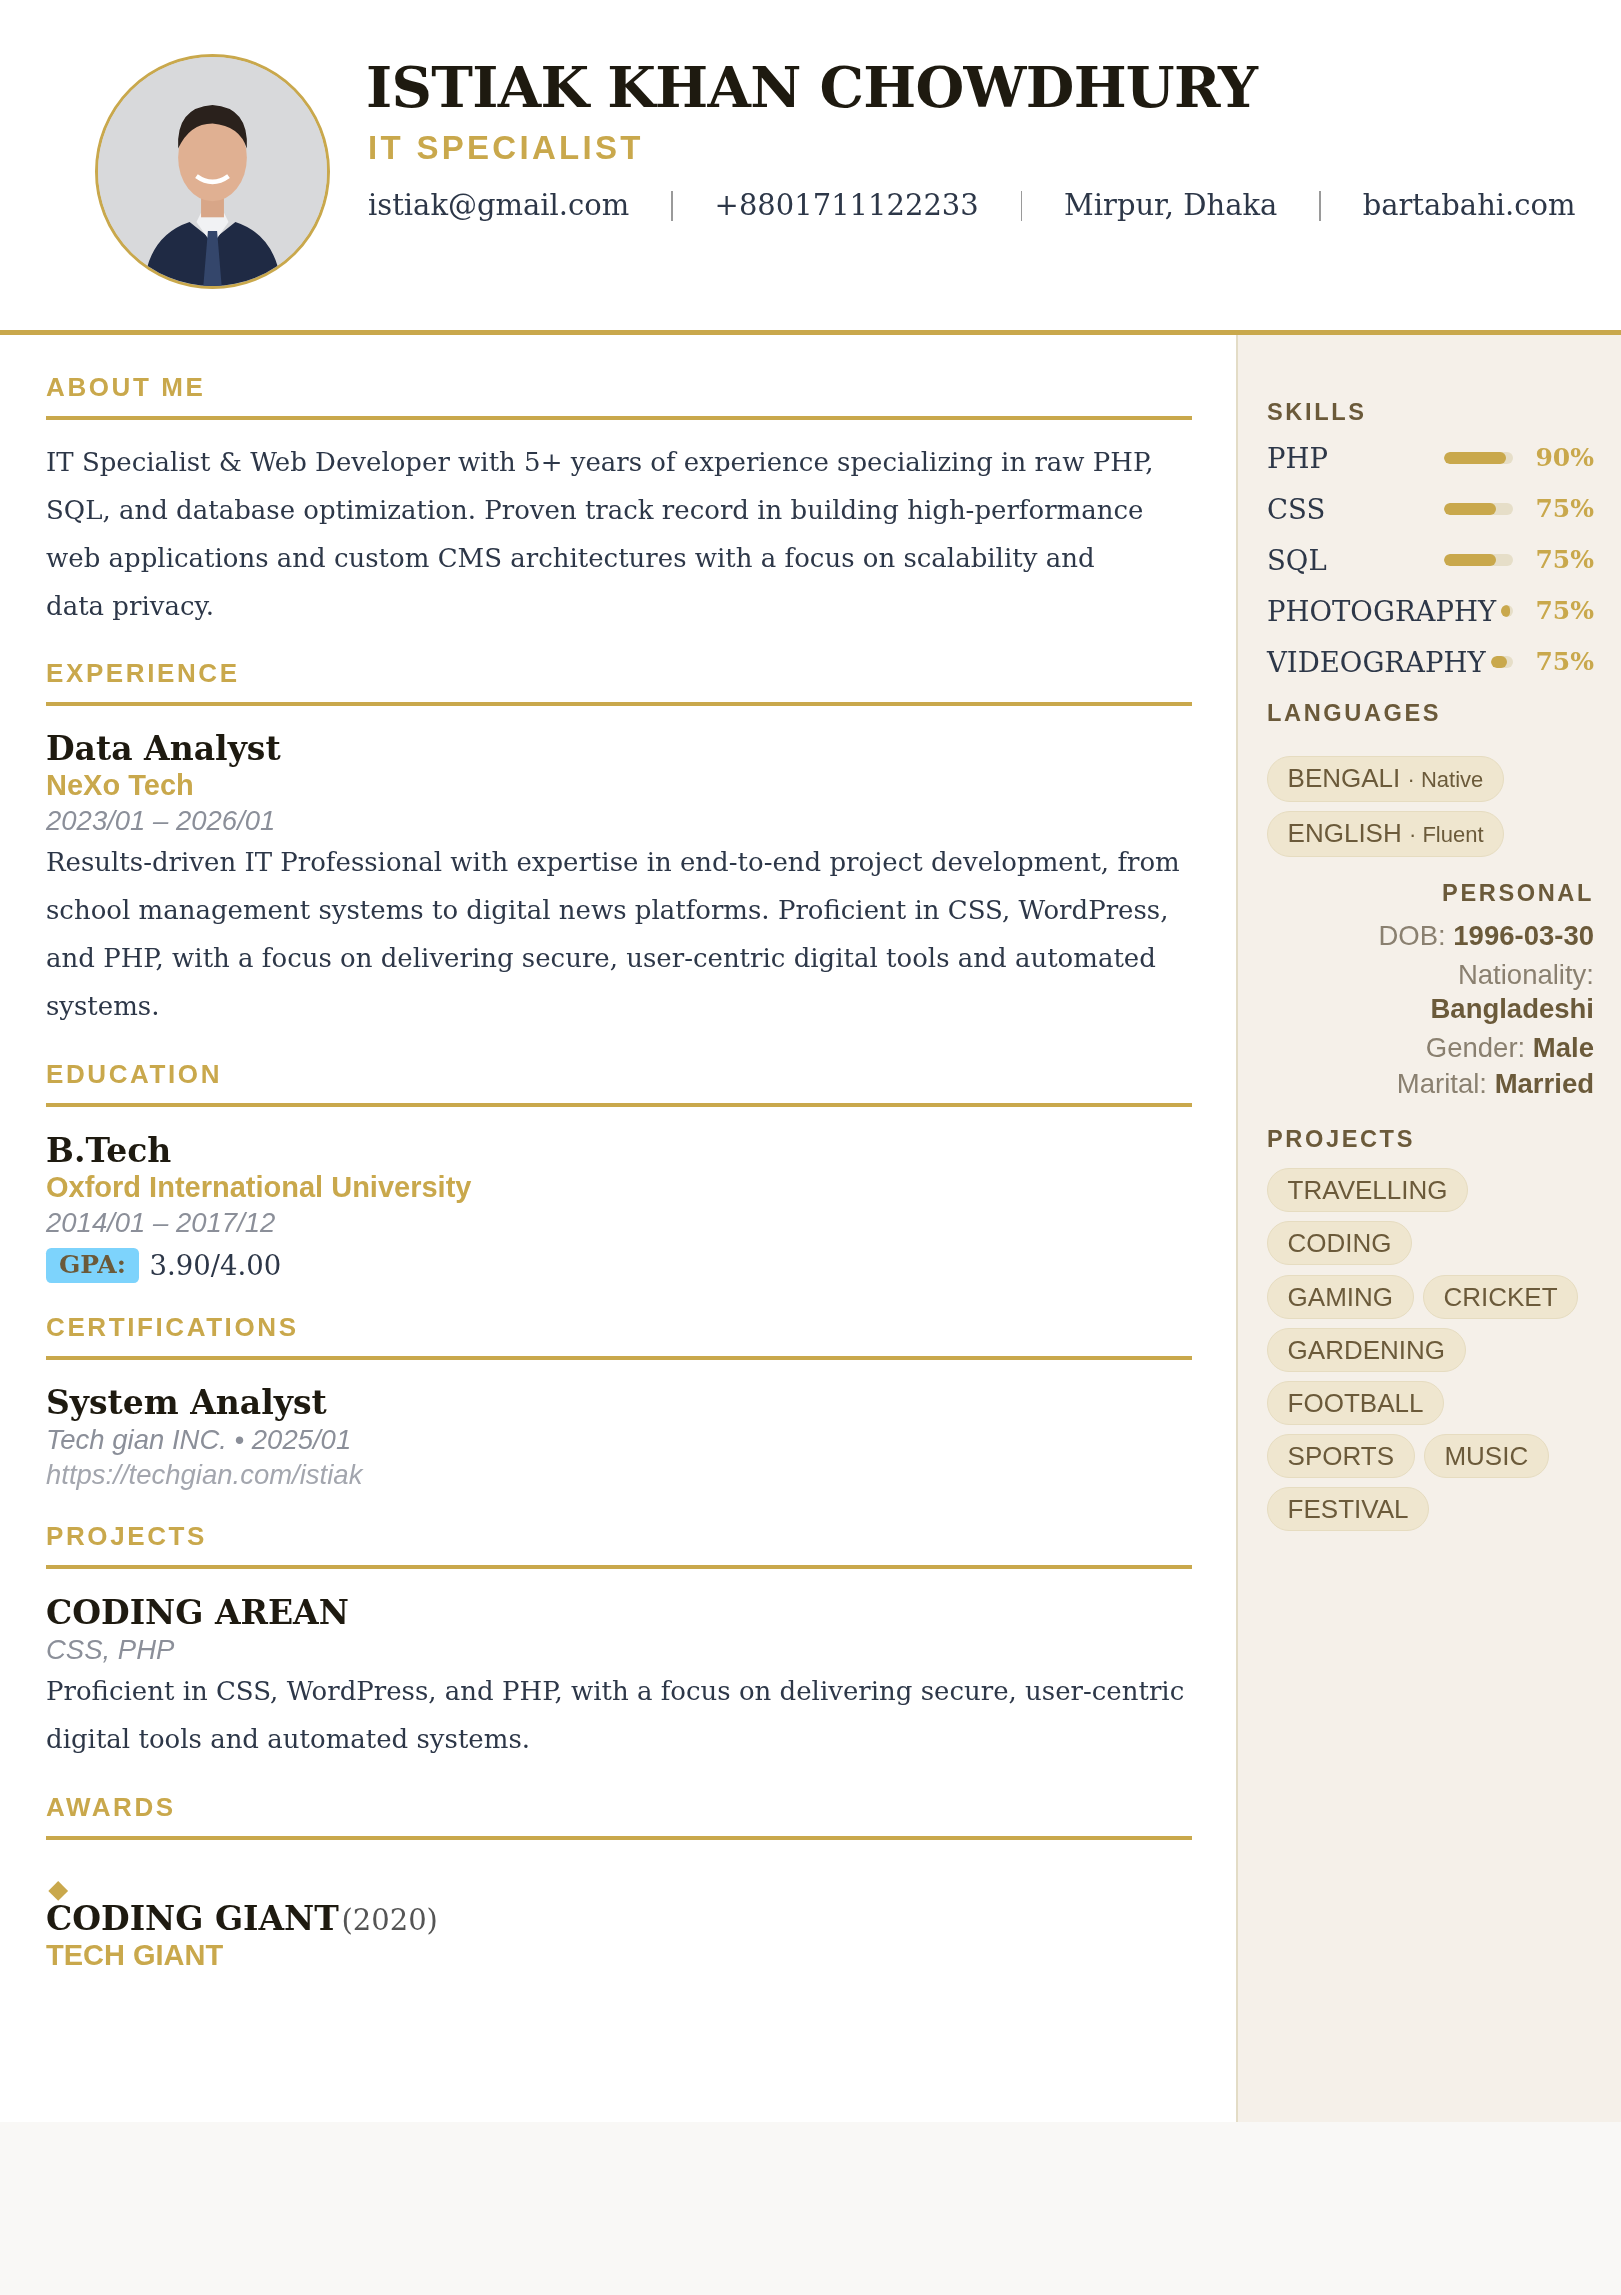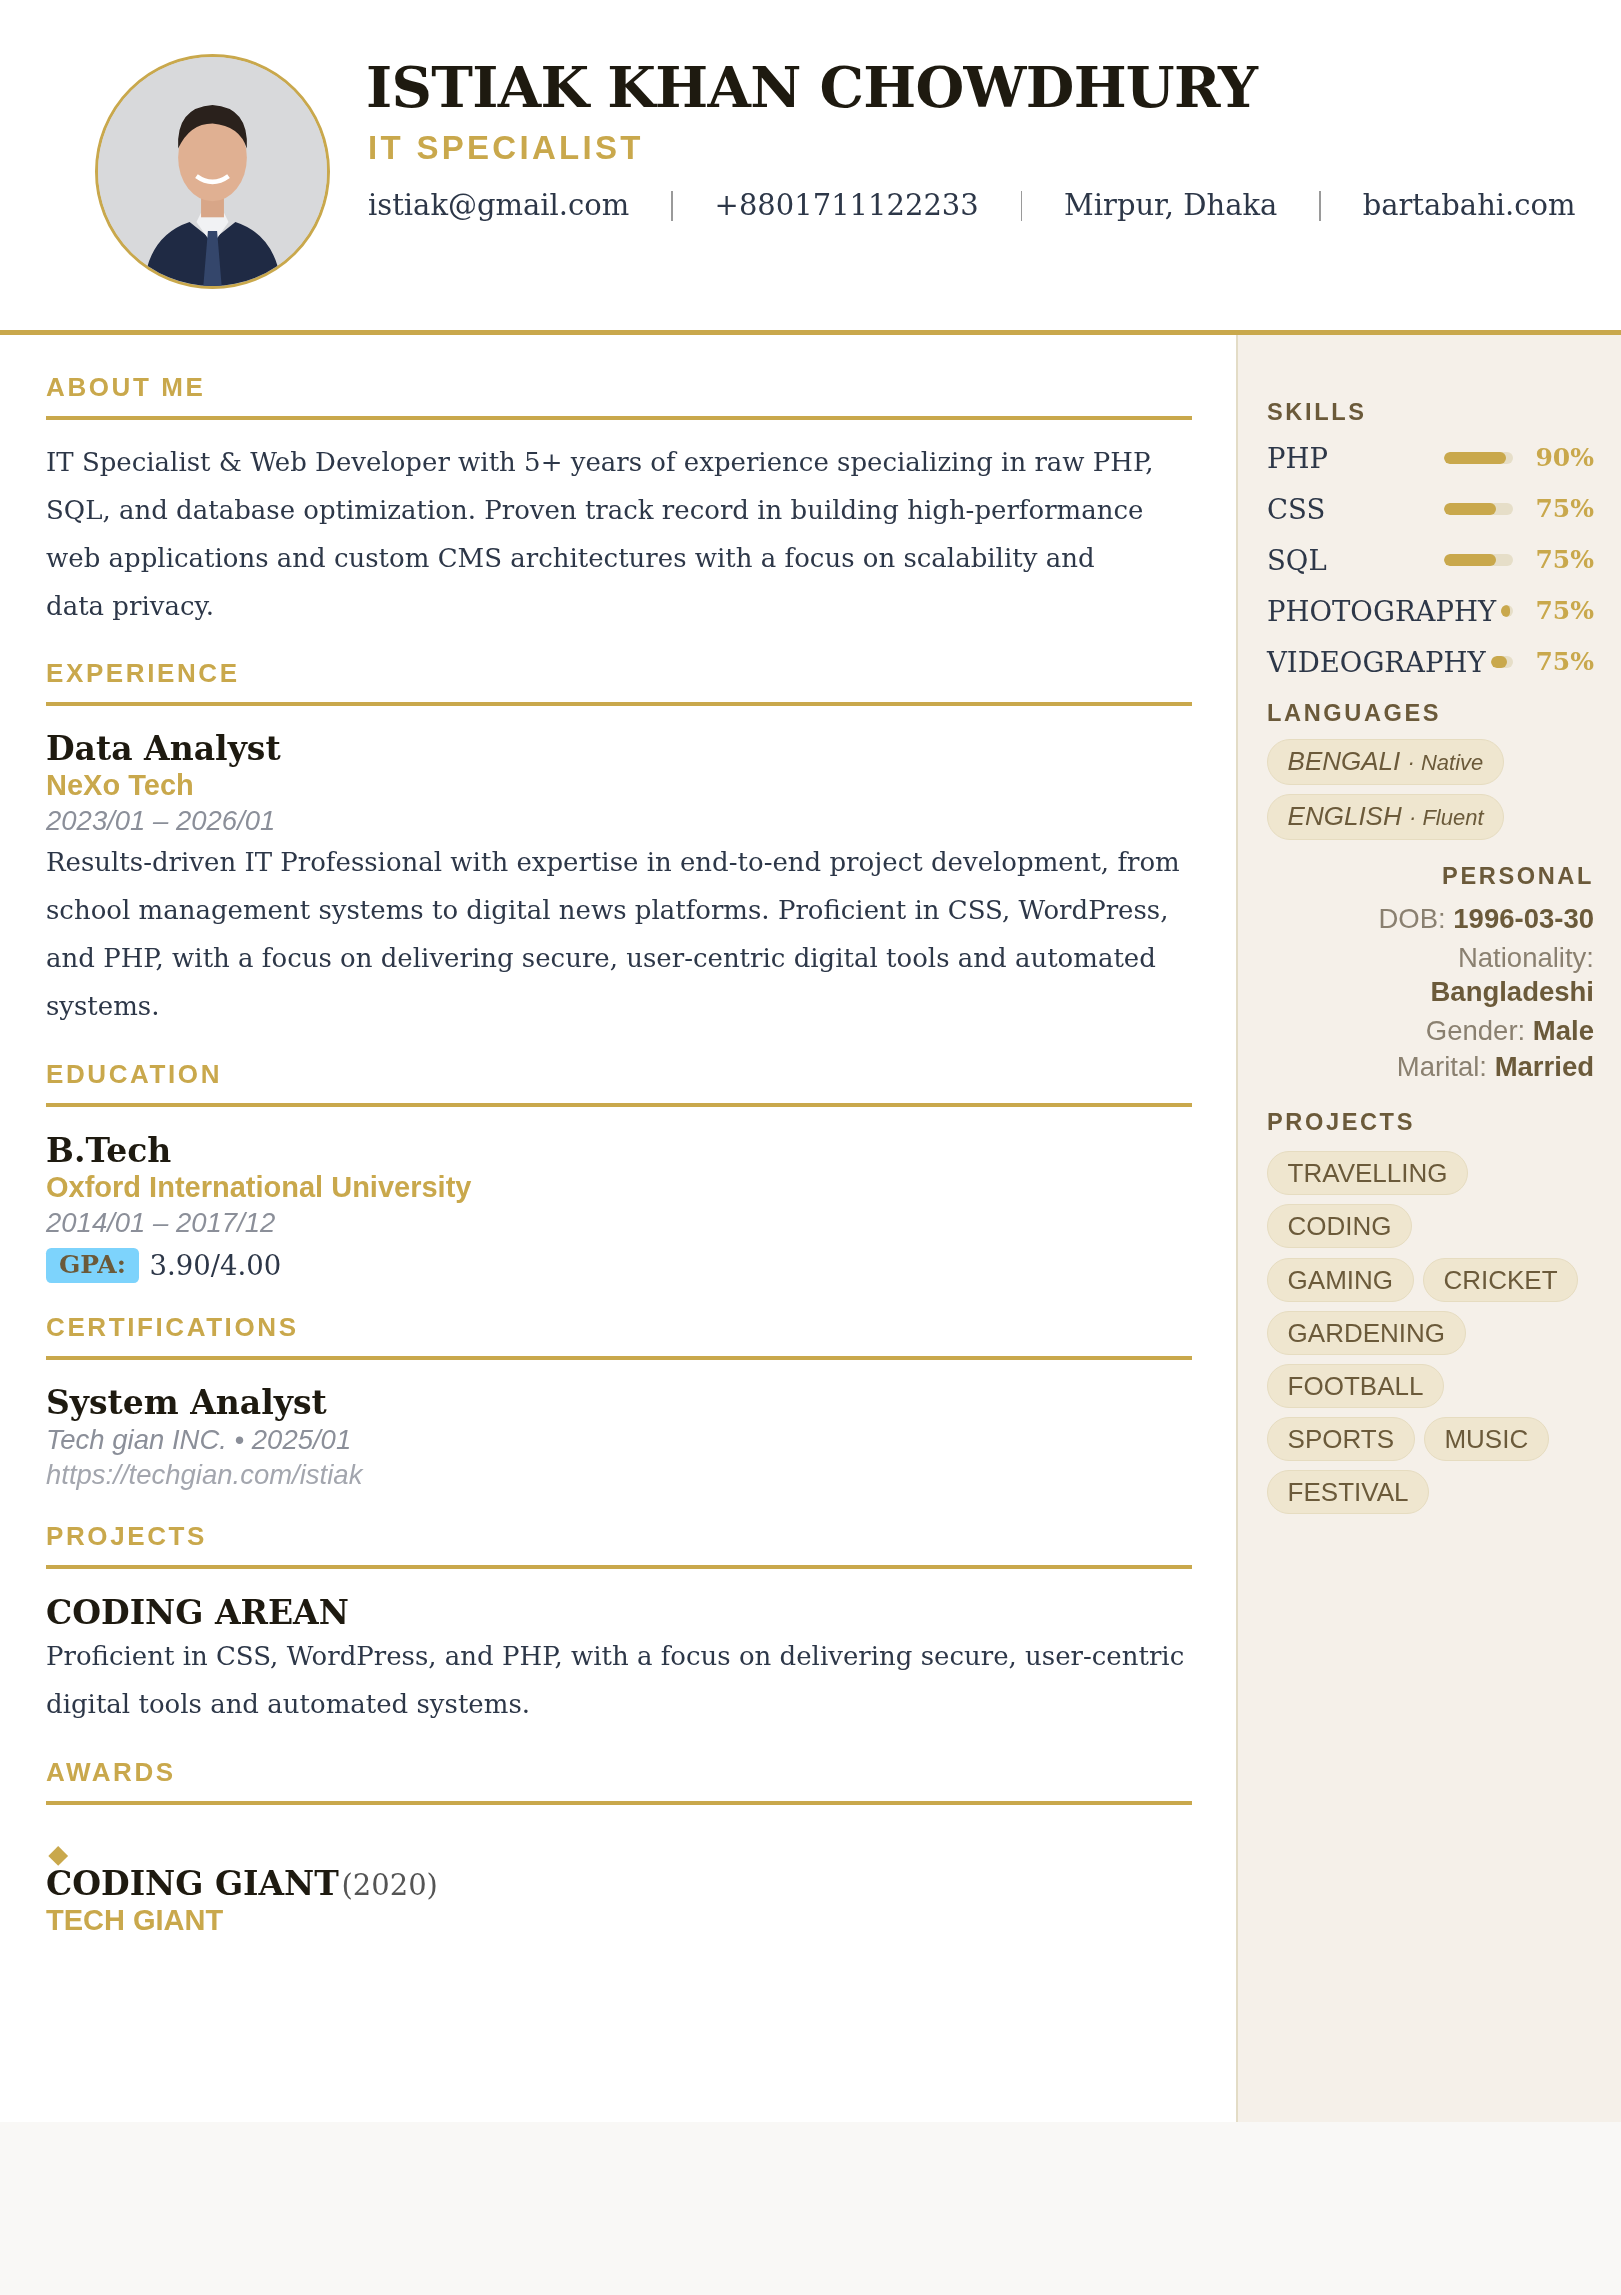--- a/index.html
+++ b/index.html
@@ -205,20 +205,21 @@
         <div class="item-date">Tech gian INC. • 2025/01</div>
         <div class="item-date" style="color:#a3a6ae;">https://techgian.com/istiak</div>
       </div>
     </section>
 
     <section style="padding-top:29px;">
       <div class="sec-head">PROJECTS</div>
       <div class="sec-rule"></div>
       <div style="margin-top:23.6px;">
         <div class="item-title">CODING AREAN</div>
+        <div class="item-date">CSS, PHP</div>
         <div class="body-text" style="width:1146px;">Proficient in CSS, WordPress, and PHP, with a focus on delivering secure, user-centric digital tools and automated systems.</div>
       </div>
     </section>
 
     <section style="padding-top:29px;">
       <div class="sec-head">AWARDS</div>
       <div class="sec-rule"></div>
       <div class="award-row" style="margin-top:29px;flex-direction:column;">
         <span class="diamond"></span>
         <div>
@@ -271,21 +272,21 @@
             <span class="skill-bar">
                 <span class="skill-fill" style="display:block;width:75%;"></span>
               </span>
             <span class="skill-pct">75%</span>
           </div>
         </div>
       </div>
 
       <div style="padding-top:11.8px;">
         <div class="sb-head">LANGUAGES</div>
-        <div style="margin-top:11px;font-style:italic;">
+        <div style="margin-top:28px;">
           <div><span class="pill"><span>BENGALI</span> <small>· Native</small></span></div>
           <div><span class="pill"><span>ENGLISH</span> <small>· Fluent</small></span></div>
         </div>
       </div>
 
       <div style="padding-top:13px;text-align:right;">
         <div class="sb-head">PERSONAL</div>
         <div class="pers-row" style="margin-top:10.5px;"><span>DOB:</span> <b>1996-03-30</b></div>
         <div class="pers-row" style="margin-top:5.2px;"><div>Nationality:</div><b>Bangladeshi</b></div>
         <div class="pers-row" style="margin-top:5.2px;"><span>Gender:</span> <b>Male</b></div>

